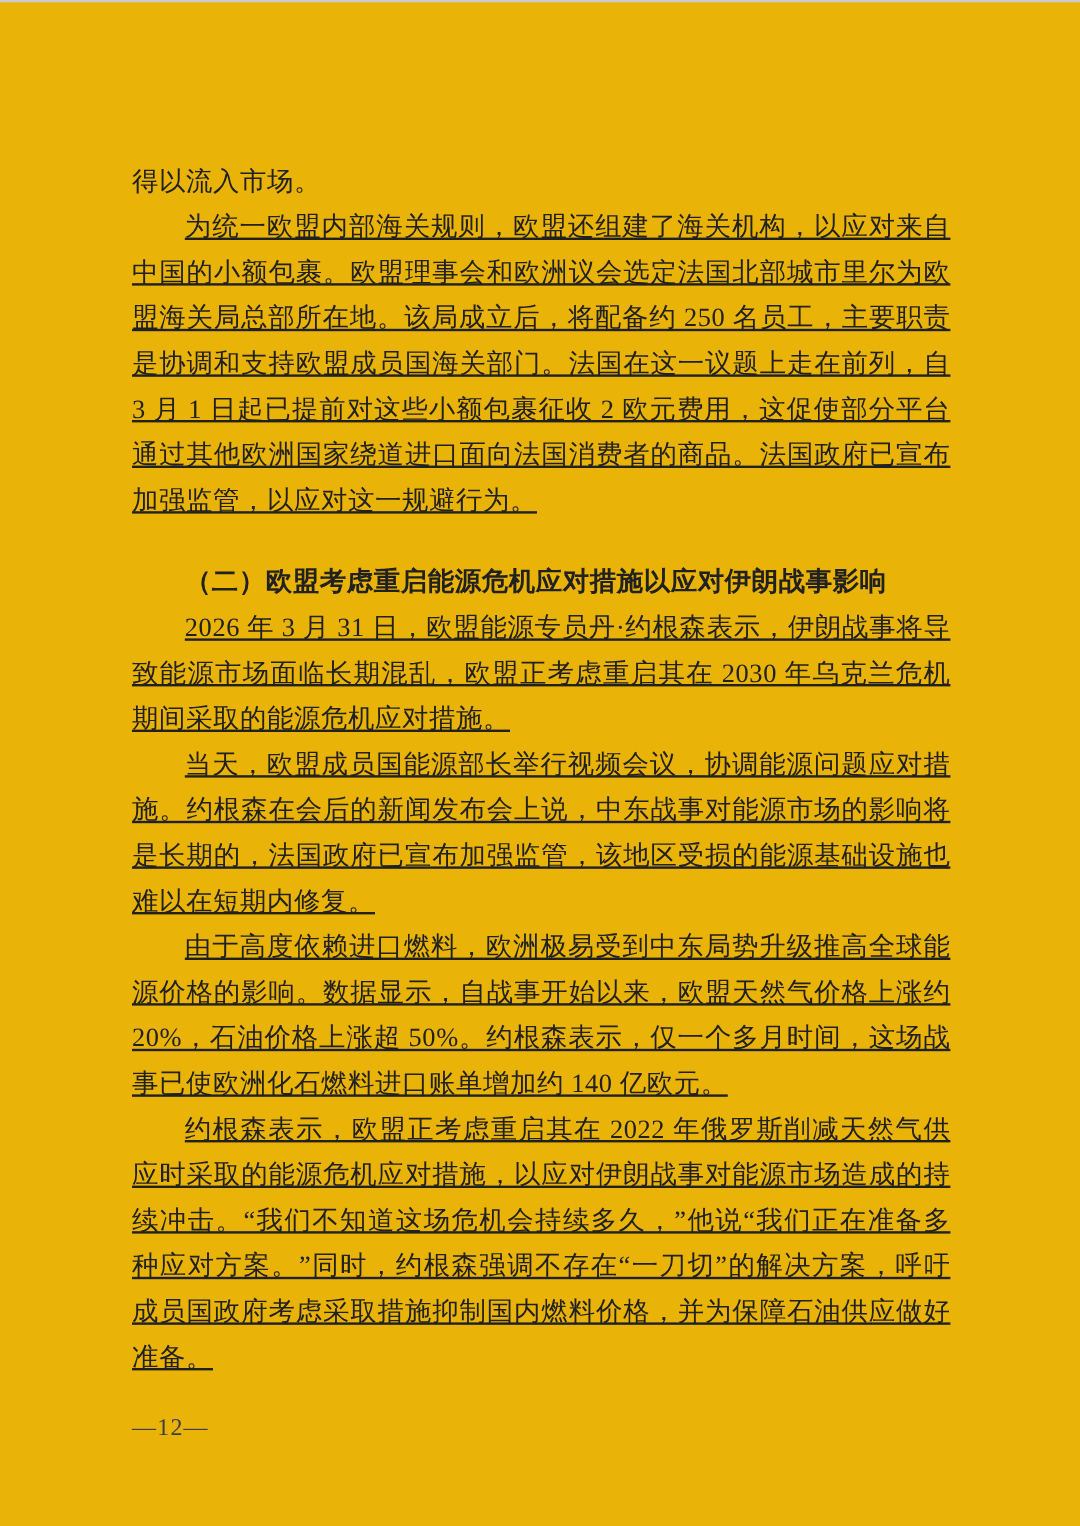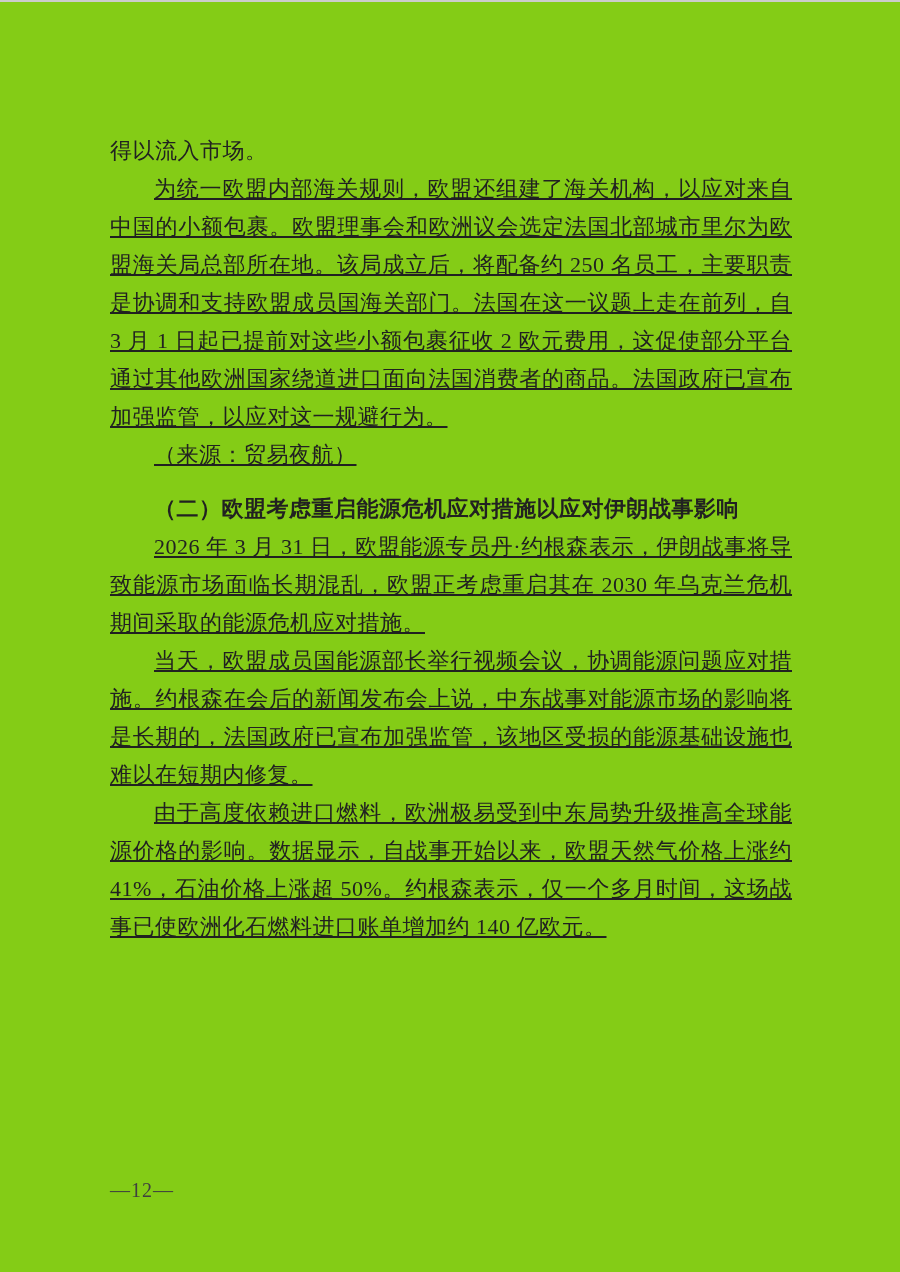--- a/index.html
+++ b/index.html
@@ -1,21 +1,21 @@
 <!DOCTYPE html>
 <html><head>
 <meta charset="utf-8">
 <style>
   * { margin: 0; padding: 0; box-sizing: border-box; }
   html, body { background: #ffffff; }
   .page {
     position: relative;
     width: 900px;
     height: 1272px;
-    background: #84cc16;
+    background: #eab308;
     overflow: hidden;
     font-family: "Liberation Serif", "DejaVu Serif", serif;
     color: #212121;
   }
   .top-edge {
     position: absolute;
     top: 0; left: 0;
     width: 100%;
     height: 2px;
     background: #cccccc;
@@ -30,21 +30,21 @@
     font-size: 22px;
     line-height: 38px;
     text-align: justify;
     text-justify: inter-ideograph;
     letter-spacing: 0.5px;
   }
   .content p.indent { text-indent: 2em; text-decoration: underline; }
   .content p.heading {
     font-family: "Liberation Sans", "DejaVu Sans", sans-serif;
     font-weight: 700;
-    margin-top: 16px;
+    margin-top: 30px;
     text-indent: 2em;
     letter-spacing: 0.5px;
   }
   .footer {
     position: absolute;
     left: 110px;
     top: 1176px;
     font-size: 20px;
     line-height: 28px;
     color: #3f3f3f;
@@ -56,26 +56,26 @@
 <body>
 
 <div class="page">
   <div class="top-edge"></div>
 
   <div class="content">
     <p>得以流入市场。</p>
 
     <p class="indent">为统一欧盟内部海关规则，欧盟还组建了海关机构，以应对来自中国的小额包裹。欧盟理事会和欧洲议会选定法国北部城市里尔为欧盟海关局总部所在地。该局成立后，将配备约 250 名员工，主要职责是协调和支持欧盟成员国海关部门。法国在这一议题上走在前列，自 3 月 1 日起已提前对这些小额包裹征收 2 欧元费用，这促使部分平台通过其他欧洲国家绕道进口面向法国消费者的商品。法国政府已宣布加强监管，以应对这一规避行为。</p>
 
-    <p class="indent">（来源：贸易夜航）</p>
 
     <p class="heading">（二）欧盟考虑重启能源危机应对措施以应对伊朗战事影响</p>
 
     <p class="indent">2026 年 3 月 31 日，欧盟能源专员丹·约根森表示，伊朗战事将导致能源市场面临长期混乱，欧盟正考虑重启其在 2030 年乌克兰危机期间采取的能源危机应对措施。</p>
 
     <p class="indent">当天，欧盟成员国能源部长举行视频会议，协调能源问题应对措施。约根森在会后的新闻发布会上说，中东战事对能源市场的影响将是长期的，法国政府已宣布加强监管，该地区受损的能源基础设施也难以在短期内修复。</p>
 
-    <p class="indent">由于高度依赖进口燃料，欧洲极易受到中东局势升级推高全球能源价格的影响。数据显示，自战事开始以来，欧盟天然气价格上涨约 41%，石油价格上涨超 50%。约根森表示，仅一个多月时间，这场战事已使欧洲化石燃料进口账单增加约 140 亿欧元。</p>
+    <p class="indent">由于高度依赖进口燃料，欧洲极易受到中东局势升级推高全球能源价格的影响。数据显示，自战事开始以来，欧盟天然气价格上涨约 20%，石油价格上涨超 50%。约根森表示，仅一个多月时间，这场战事已使欧洲化石燃料进口账单增加约 140 亿欧元。</p>
 
+    <p class="indent">约根森表示，欧盟正考虑重启其在 2022 年俄罗斯削减天然气供应时采取的能源危机应对措施，以应对伊朗战事对能源市场造成的持续冲击。“我们不知道这场危机会持续多久，”他说“我们正在准备多种应对方案。”同时，约根森强调不存在“一刀切”的解决方案，呼吁成员国政府考虑采取措施抑制国内燃料价格，并为保障石油供应做好准备。</p>
   </div>
 
   <div class="footer">—12—</div>
 </div>
 
 </body></html>

